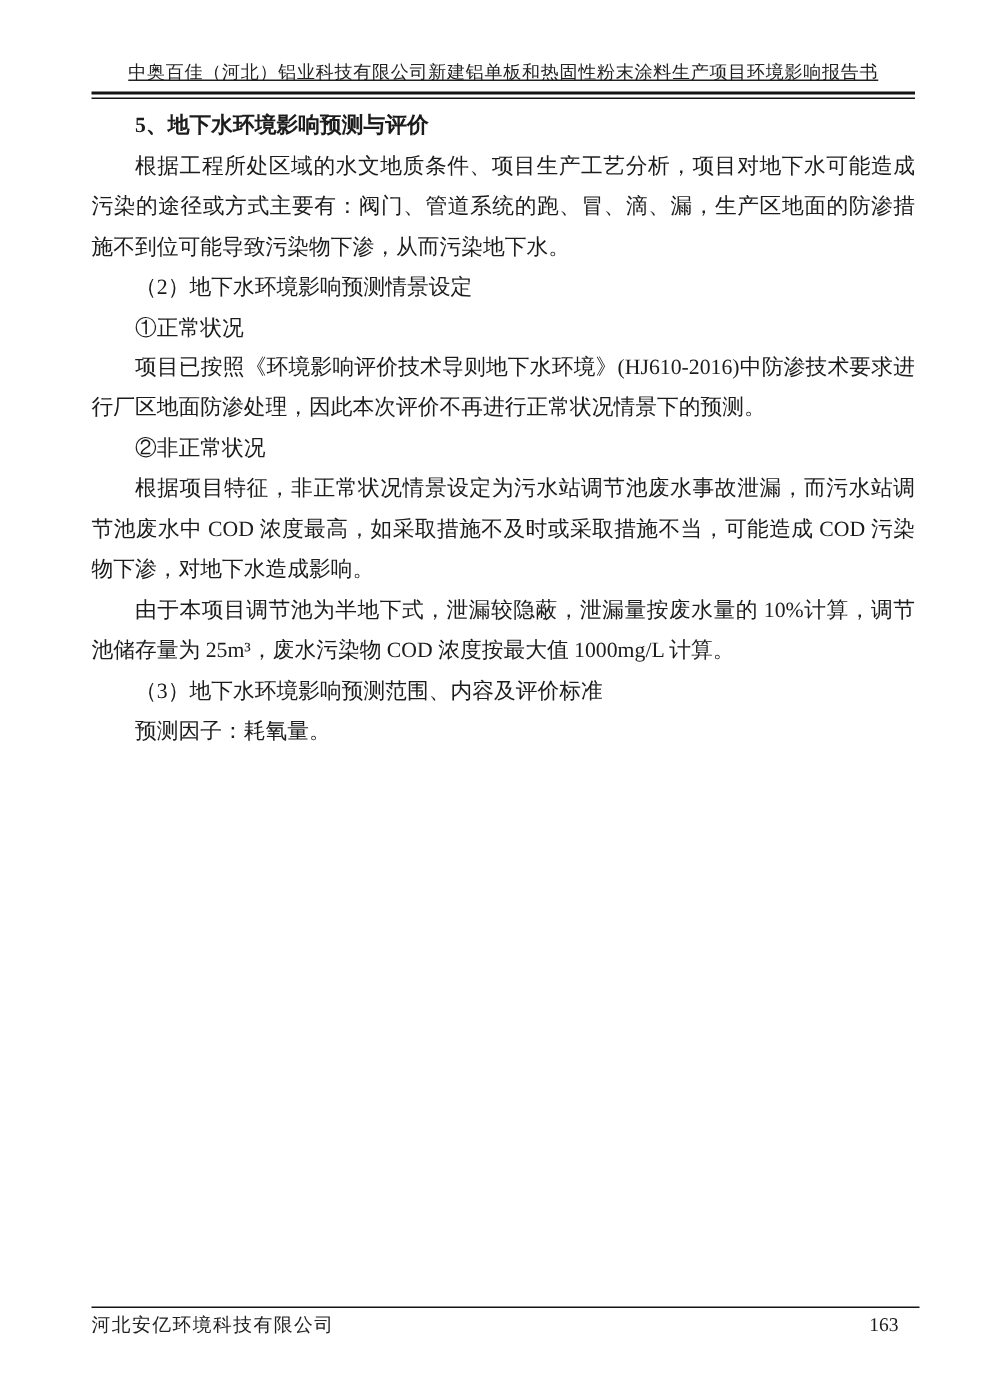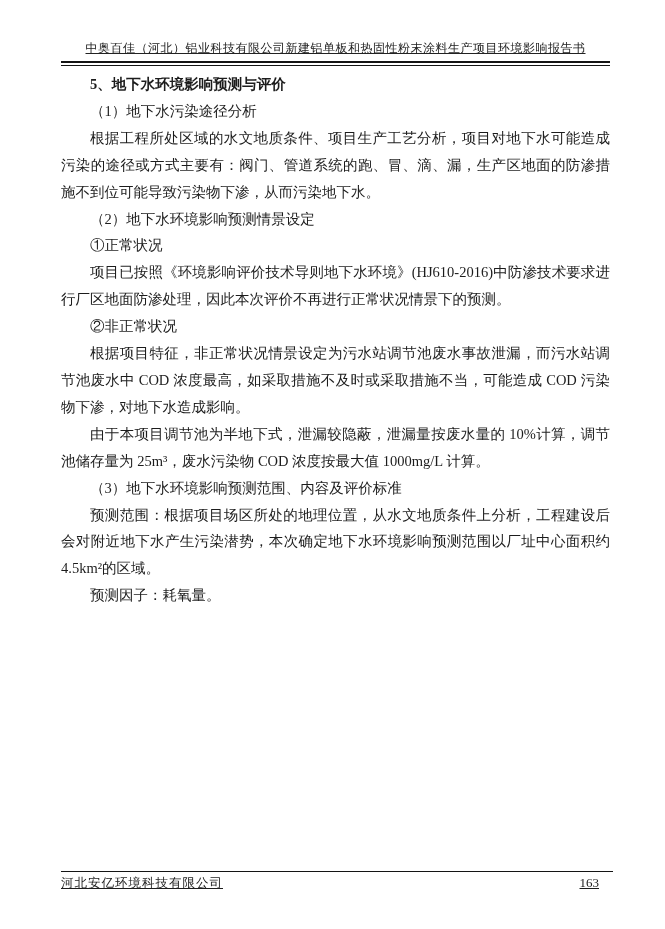--- a/index.html
+++ b/index.html
@@ -69,21 +69,20 @@
     border-top: 1.2px solid #141414;
   }
   .doc-footer {
     position: absolute;
     top: 875px;
     left: 61px;
     width: 552px;
     display: flex;
     justify-content: space-between;
     align-items: flex-start;
-    text-decoration: underline;
   }
   .footer-company {
     font-size: 12.5px;
     letter-spacing: 1px;
     color: #222;
   }
   .footer-page-number {
     font-size: 13px;
     color: #1c1c1c;
     padding-right: 14px;
@@ -93,30 +92,28 @@
 <body>
 
 <div class="page">
 
   <div class="doc-header">中奥百佳（河北）铝业科技有限公司新建铝单板和热固性粉末涂料生产项目环境影响报告书</div>
 
   <div class="header-rule"></div>
 
   <div class="doc-content">
     <p class="section-heading">5、地下水环境影响预测与评价</p>
-    <p>（1）地下水污染途径分析</p>
     <p>根据工程所处区域的水文地质条件、项目生产工艺分析，项目对地下水可能造成污染的途径或方式主要有：阀门、管道系统的跑、冒、滴、漏，生产区地面的防渗措施不到位可能导致污染物下渗，从而污染地下水。</p>
     <p>（2）地下水环境影响预测情景设定</p>
     <p>①正常状况</p>
     <p>项目已按照《环境影响评价技术导则地下水环境》(HJ610-2016)中防渗技术要求进行厂区地面防渗处理，因此本次评价不再进行正常状况情景下的预测。</p>
     <p>②非正常状况</p>
     <p>根据项目特征，非正常状况情景设定为污水站调节池废水事故泄漏，而污水站调节池废水中 COD 浓度最高，如采取措施不及时或采取措施不当，可能造成 COD 污染物下渗，对地下水造成影响。</p>
     <p>由于本项目调节池为半地下式，泄漏较隐蔽，泄漏量按废水量的 10%计算，调节池储存量为 25m³，废水污染物 COD 浓度按最大值 1000mg/L 计算。</p>
     <p>（3）地下水环境影响预测范围、内容及评价标准</p>
-    <p>预测范围：根据项目场区所处的地理位置，从水文地质条件上分析，工程建设后会对附近地下水产生污染潜势，本次确定地下水环境影响预测范围以厂址中心面积约4.5km²的区域。</p>
     <p>预测因子：耗氧量。</p>
   </div>
 
   <div class="footer-rule"></div>
 
   <div class="doc-footer">
     <span class="footer-company">河北安亿环境科技有限公司</span>
     <span class="footer-page-number">163</span>
   </div>
 

